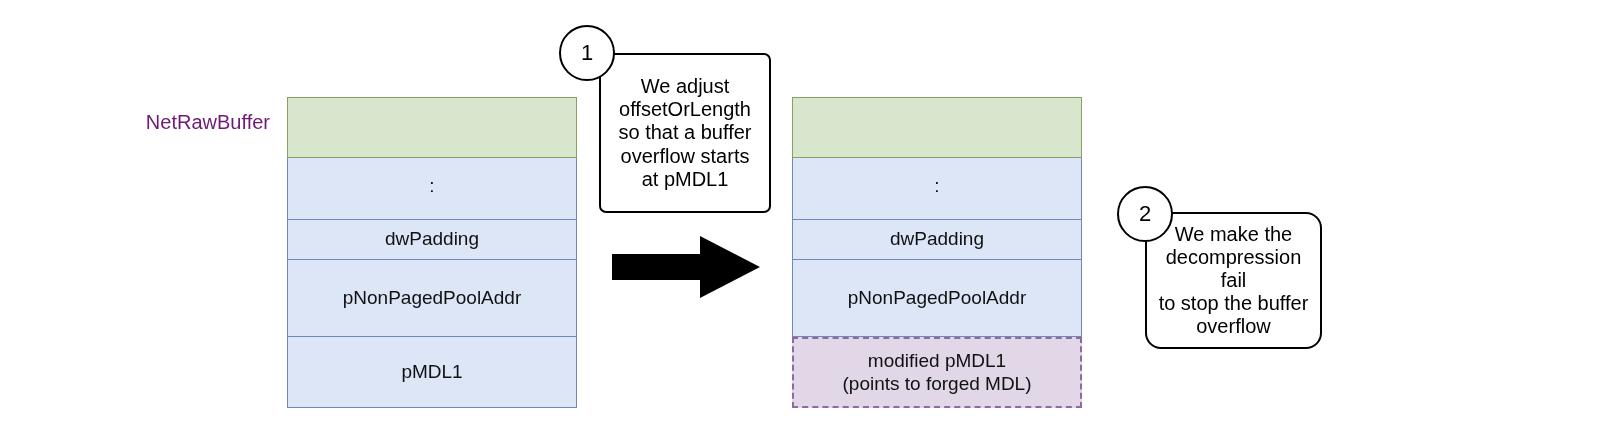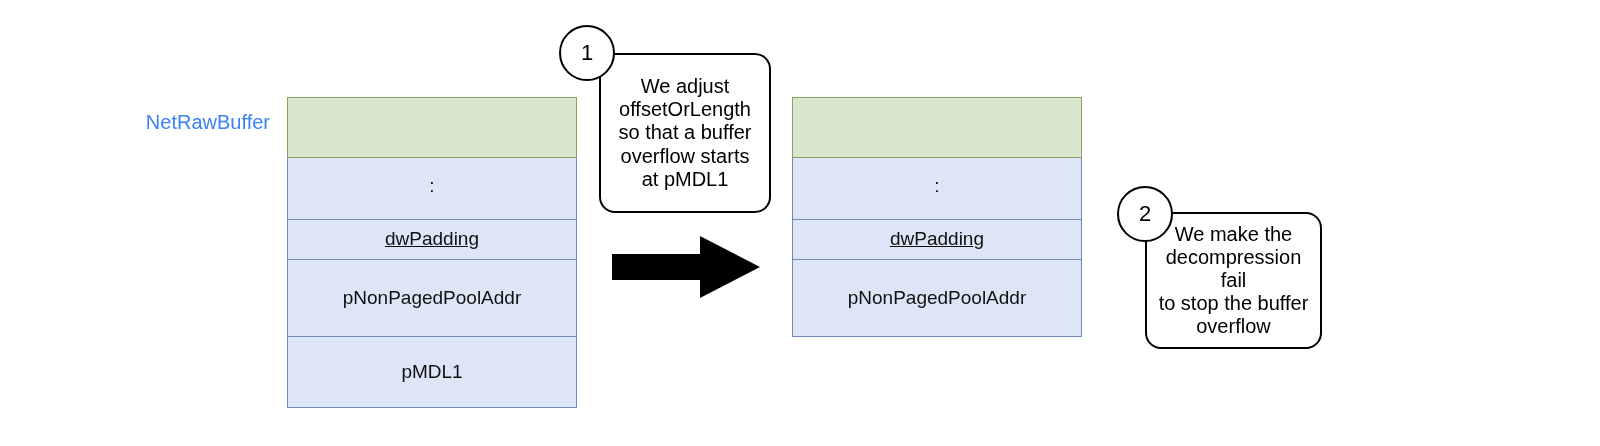--- a/index.html
+++ b/index.html
@@ -18,21 +18,21 @@
     background: #ffffff;
     overflow: hidden;
   }
 
   
   .side-label {
     position: absolute;
     text-align: right;
     font-size: 20px;
     line-height: 1.1;
-    color: #3b82f6;
+    color: #701a75;
     white-space: nowrap;
   }
   #label-netrawbuffer { right: 1330px; top: 111px; }
   #label-srvnet       { right: 1330px; top: 166px; }
 
   
   .struct-table {
     position: absolute;
     width: 290px;
     box-sizing: border-box;
@@ -62,21 +62,21 @@
     border: 1px solid #88a162;
   }
   .row.purple {
     background: #e2d7e6;
     border: 2px dashed #8e6aa0;
     border-top: 2px dashed #8e6aa0;
   }
 
   .h-green  { height: 61px; }
   .h-dots   { height: 62px; }
-  .h-pad    { height: 40px; text-decoration: underline; }
+  .h-pad    { height: 40px; }
   .h-addr   { height: 77px; }
   .h-mdl    { height: 71px; }
 
   .dots-glyph {
     font-size: 19px;
     letter-spacing: 0;
     transform: translateY(-2px);
   }
 
   
@@ -113,21 +113,21 @@
     border-radius: 50%;
     background: #ffffff;
     display: flex;
     align-items: center;
     justify-content: center;
     font-size: 22px;
     color: #000000;
     z-index: 4;
   }
 
-  #bubble-1 { left: 599px;  top: 53px;  width: 172px; height: 160px; }
+  #bubble-1 { left: 599px;  top: 53px;  width: 172px; height: 160px; border-radius: 7px; }
   #circle-1 { left: 559px;  top: 25px;  width: 56px;  height: 56px; }
 
   #bubble-2 { left: 1145px; top: 212px; width: 177px; height: 137px; }
   #circle-2 { left: 1117px; top: 186px; width: 56px;  height: 56px; }
 </style>
 </head>
 <body>
 
 <div id="canvas">
 
@@ -148,20 +148,22 @@
     <polygon points="0,18 88,18 88,0 148,31 88,62 88,44 0,44" fill="#000000"></polygon>
   </svg>
 
   <div class="struct-table" id="table-right">
     <div class="row green first h-green"></div>
     <div class="row h-dots">
       <span class="dots-glyph">:</span>
     </div>
     <div class="row h-pad">dwPadding</div>
     <div class="row h-addr">pNonPagedPoolAddr</div>
+    <div class="row purple h-mdl">modified pMDL1
+(points to forged MDL)</div>
   </div>
 
   <div class="callout-bubble" id="bubble-1">We adjust
 offsetOrLength
 so that a buffer
 overflow starts
 at pMDL1</div>
   <div class="callout-circle" id="circle-1">1</div>
 
   <div class="callout-bubble" id="bubble-2">We make the

